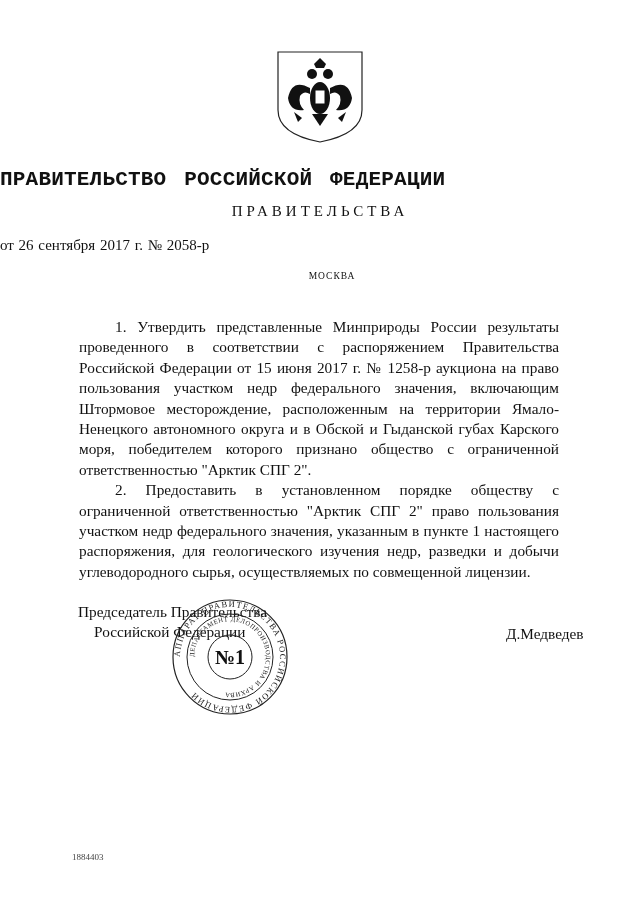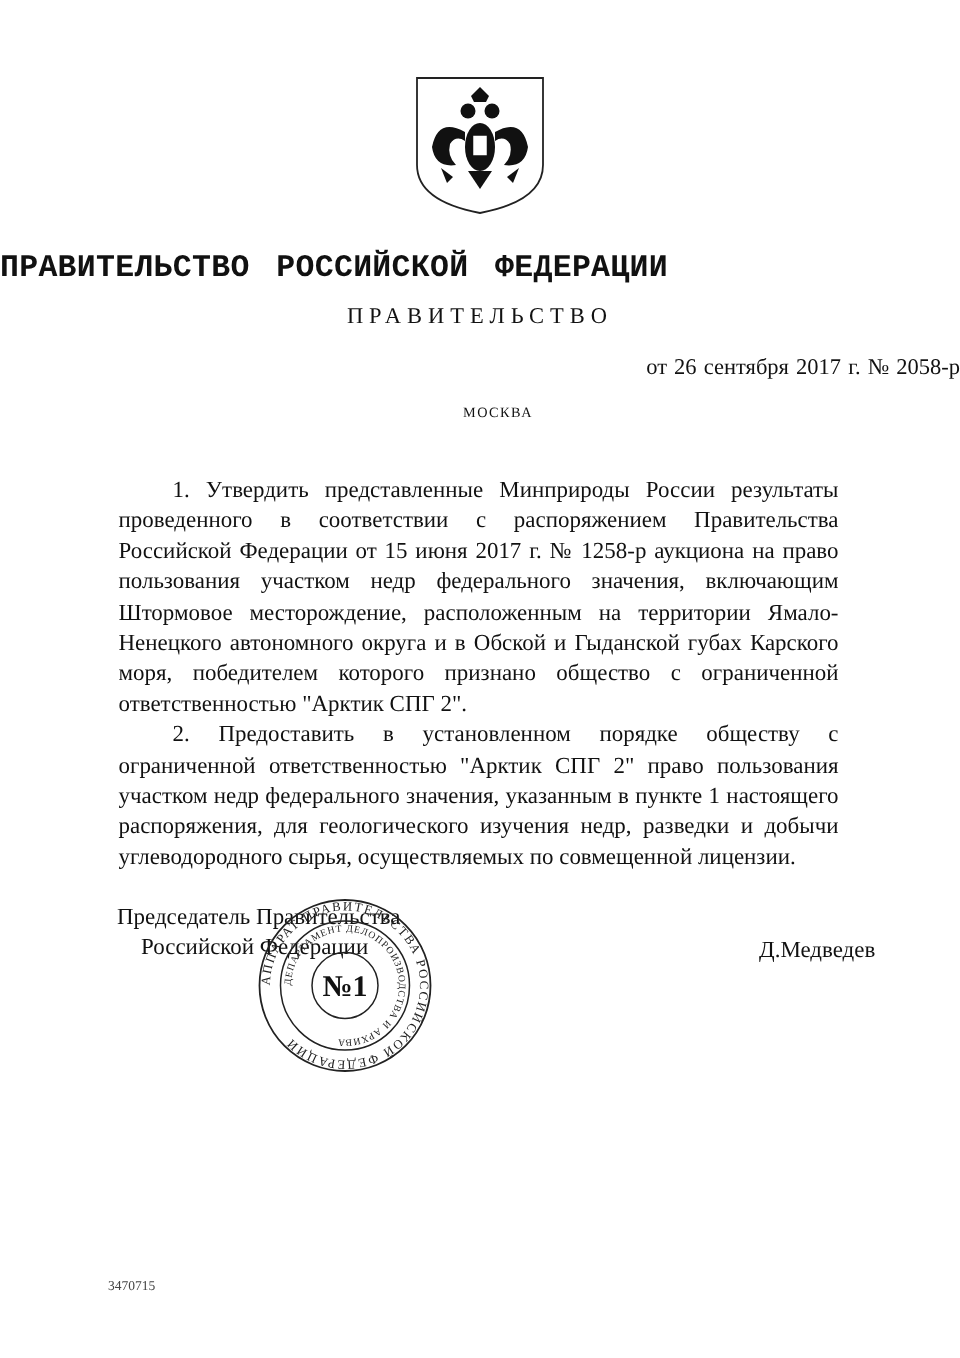--- a/index.html
+++ b/index.html
@@ -3,21 +3,21 @@
 <meta charset="utf-8">
 <style>
   html, body { margin: 0; padding: 0; background: #ffffff; }
   body { width: 640px; height: 905px; position: relative; overflow: hidden;
          font-family: "Liberation Serif", "DejaVu Serif", serif; color: #111; }
   .emblem { position: absolute; left: 274px; top: 48px; width: 92px; height: 98px; }
   .title { position: absolute; top: 168px; left: 0; width: 592px; text-align: left;
            font-weight: bold; font-size: 21px; letter-spacing: 0.2px; word-spacing: 5px; font-family: Liberation Mono, monospace; }
   .doctype { position: absolute; top: 203px; left: 0; width: 640px; text-align: center;
              font-size: 15px; letter-spacing: 4px; }
-  .date { position: absolute; top: 237px; left: 0; width: 640px; text-align: right;
+  .date { position: absolute; top: 237px; left: 0; width: 640px; text-align: left;
           font-size: 15px; word-spacing: 1px; }
   .city { position: absolute; top: 271px; left: 0; width: 640px; text-align: center;
           font-size: 9.5px; letter-spacing: 1px; padding-left: 12px; }
   .body-text { position: absolute; top: 317px; left: 79px; width: 480px;
                font-size: 15.3px; line-height: 20.4px; text-align: justify; }
   .para { margin: 0; text-indent: 36px; }
   .sign-left { position: absolute; top: 602px; left: 78px; font-size: 15.3px; line-height: 20px; }
   .sign-left .l2 { padding-left: 16px; }
   .sign-right { position: absolute; top: 625px; left: 482px; font-size: 15.3px; margin-left: 24px; }
   .seal { position: absolute; left: 171px; top: 598px; width: 118px; height: 118px; }
@@ -36,21 +36,21 @@
     <circle cx="54" cy="26" r="5"></circle>
     <path d="M40,16 L46,10 L52,16 L50,20 L42,20 Z"></path>
     <path d="M38,66 L46,78 L54,66 Z"></path>
     <path d="M20,64 L28,70 L24,74 Z"></path>
     <path d="M72,64 L64,70 L68,74 Z"></path>
   </g>
   <rect x="41" y="42" width="10" height="14" fill="#fff" stroke="#111" stroke-width="1"></rect>
 </svg>
 
 <div class="title">ПРАВИТЕЛЬСТВО  РОССИЙСКОЙ  ФЕДЕРАЦИИ</div>
-<div class="doctype">ПРАВИТЕЛЬСТВО</div>
+<div class="doctype">ПРАВИТЕЛЬСТВА</div>
 <div class="date">от 26 сентября 2017 г.  № 2058-р</div>
 <div class="city">МОСКВА</div>
 
 <div class="body-text">
   <p class="para">1. Утвердить представленные Минприроды России результаты проведенного в соответствии с распоряжением Правительства Российской Федерации от 15 июня 2017 г. № 1258-р аукциона на право пользования участком недр федерального значения, включающим Штормовое месторождение, расположенным на территории Ямало-Ненецкого автономного округа и в Обской и Гыданской губах Карского моря, победителем которого признано общество с ограниченной ответственностью "Арктик СПГ 2".</p>
   <p class="para">2. Предоставить в установленном порядке обществу с ограниченной ответственностью "Арктик СПГ 2" право пользования участком недр федерального значения, указанным в пункте 1 настоящего распоряжения, для геологического изучения недр, разведки и добычи углеводородного сырья, осуществляемых по совмещенной лицензии.</p>
 </div>
 
 <div class="sign-left">
   <div>Председатель Правительства</div>
@@ -68,13 +68,13 @@
   <circle cx="59" cy="59" r="22" fill="none" stroke="#222" stroke-width="1"></circle>
   <text font-family="Liberation Serif, serif" font-size="8.5" fill="#222" letter-spacing="1.2">
     <textPath href="#outerArc">АППАРАТ ПРАВИТЕЛЬСТВА РОССИЙСКОЙ ФЕДЕРАЦИИ</textPath>
   </text>
   <text font-family="Liberation Serif, serif" font-size="6.5" fill="#222" letter-spacing="0.6">
     <textPath href="#innerArc">ДЕПАРТАМЕНТ ДЕЛОПРОИЗВОДСТВА И АРХИВА</textPath>
   </text>
   <text x="59" y="66" text-anchor="middle" font-family="Liberation Serif, serif" font-weight="bold" font-size="20" fill="#111">№1</text>
 </svg>
 
-<div class="docnum">3470715</div>
+<div class="docnum">1884403</div>
 
 </body></html>

